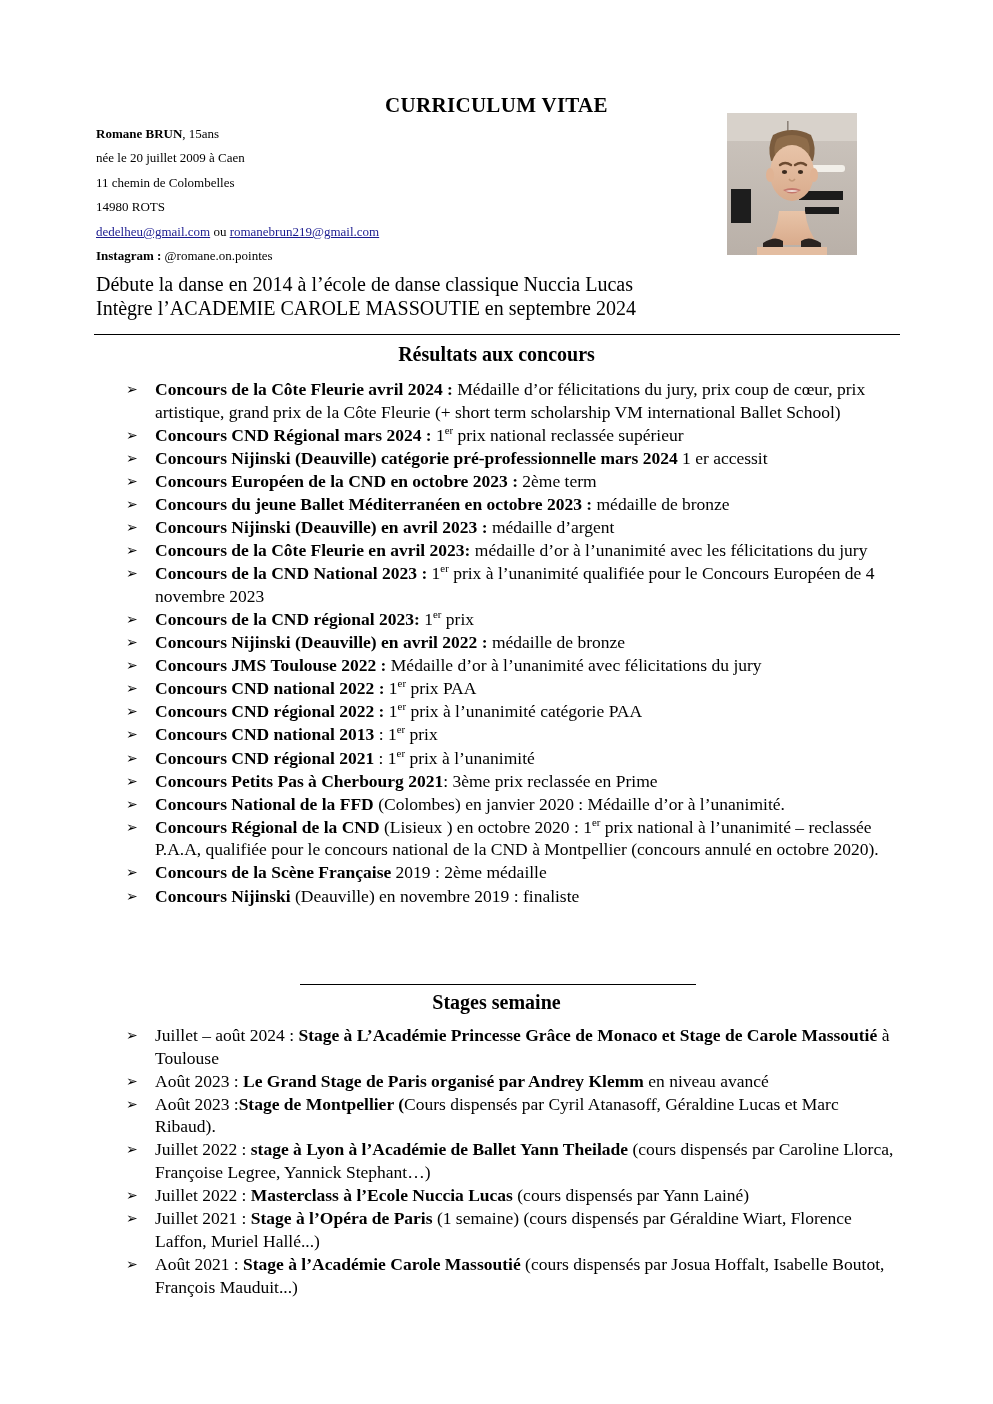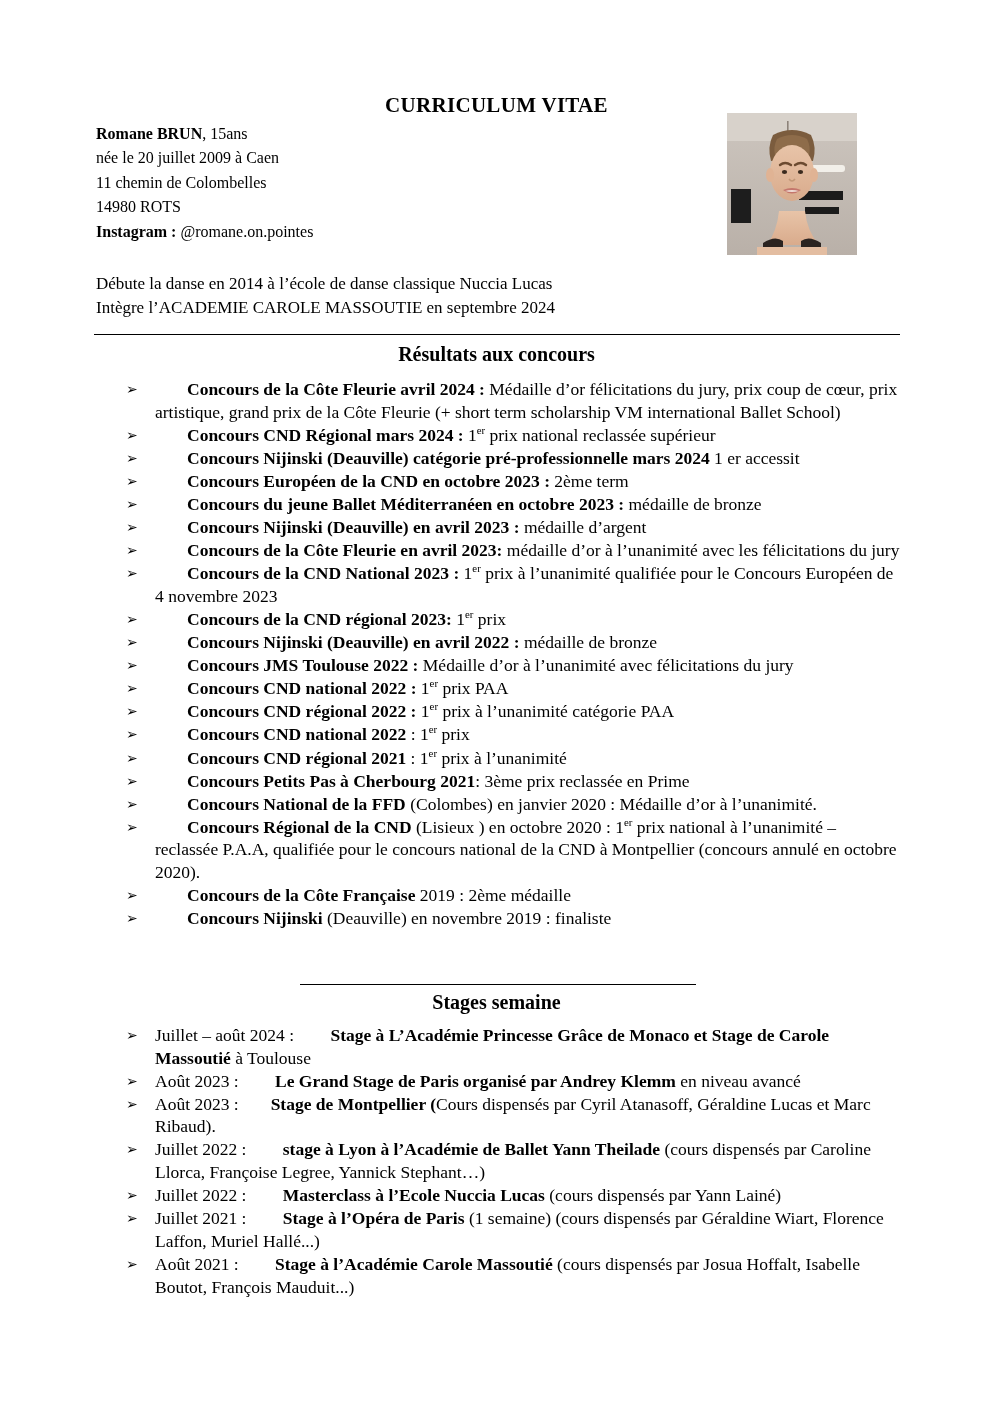--- a/index.html
+++ b/index.html
@@ -30,34 +30,34 @@
     text-align: center;
     font-size: 21px;
     font-weight: bold;
     letter-spacing: 0.3px;
   }
   .identity {
     position: absolute;
     left: 96px;
     top: 122px;
     width: 600px;
-    font-size: 16px;
+    font-size: 13px;
     line-height: 24.4px;
   }
   .identity .bold { font-weight: bold; }
   .mail-link {
     color: #1b1b8f;
     text-decoration: underline;
   }
   .intro {
     position: absolute;
     left: 96px;
     top: 272px;
     width: 660px;
-    font-size: 17px;
+    font-size: 20px;
     line-height: 24.4px;
   }
   
   .photo {
     position: absolute;
     left: 727px;
     top: 113px;
     width: 130px;
     height: 150px;
     overflow: hidden;
@@ -113,39 +113,40 @@
     position: absolute;
     left: 30px;
     top: 0;
     width: 20px;
     font-family: "DejaVu Sans", sans-serif;
     font-size: 14px;
     line-height: 22.6px;
     color: #000;
   }
   .li .txt { display: block; }
-  .b { font-weight: bold; margin-left: 32px; }
+  .b { font-weight: bold; }
   sup {
     font-size: 0.62em;
     vertical-align: super;
     line-height: 0;
   }
 </style>
 </head>
 <body>
 
 <div class="page">
 
   <div class="cv-title">CURRICULUM VITAE</div>
 
   <div class="identity">
     <div><span class="bold">Romane BRUN</span><span>, 15ans</span></div>
     <div>née le 20 juillet 2009 à Caen</div>
     <div>11 chemin de Colombelles</div>
     <div>14980 ROTS</div>
+    <div><span class="mail-link">dedelheu@gmail.com</span><span> ou </span><span class="mail-link">romanebrun219@gmail.com</span></div>
     <div><span class="bold">Instagram :</span><span> @romane.on.pointes</span></div>
   </div>
 
   <div class="intro">
     <div>Débute la danse en 2014 à l’école de danse classique Nuccia Lucas</div>
     <div>Intègre l’ACADEMIE CAROLE MASSOUTIE en septembre 2024</div>
   </div>
 
   <div class="photo">
     <svg viewBox="0 0 130 150" preserveAspectRatio="none">
@@ -236,41 +237,41 @@
       <div class="li">
         <span class="marker">➢</span>
         <span class="txt"><span class="b">Concours CND national 2022 : </span><span>1<sup>er</sup> prix PAA</span></span>
       </div>
       <div class="li">
         <span class="marker">➢</span>
         <span class="txt"><span class="b">Concours CND régional 2022 : </span><span>1<sup>er</sup> prix à l’unanimité catégorie PAA</span></span>
       </div>
       <div class="li">
         <span class="marker">➢</span>
-        <span class="txt"><span class="b">Concours CND national 2022</span><span> : 1<sup>er</sup> prix</span></span>
+        <span class="txt"><span class="b">Concours CND national 2013</span><span> : 1<sup>er</sup> prix</span></span>
       </div>
       <div class="li">
         <span class="marker">➢</span>
         <span class="txt"><span class="b">Concours CND régional 2021</span><span> : 1<sup>er</sup> prix à l’unanimité</span></span>
       </div>
       <div class="li">
         <span class="marker">➢</span>
         <span class="txt"><span class="b">Concours Petits Pas à Cherbourg 2021</span><span>: 3ème prix reclassée en Prime</span></span>
       </div>
       <div class="li">
         <span class="marker">➢</span>
         <span class="txt"><span class="b">Concours National de la FFD </span><span>(Colombes) en janvier 2020 : Médaille d’or à l’unanimité.</span></span>
       </div>
       <div class="li">
         <span class="marker">➢</span>
         <span class="txt"><span class="b">Concours Régional de  la CND </span><span>(Lisieux ) en octobre 2020 : 1<sup>er</sup> prix national  à l’unanimité – reclassée P.A.A,  qualifiée pour le concours national de la CND à Montpellier (concours annulé en octobre 2020).</span></span>
       </div>
       <div class="li">
         <span class="marker">➢</span>
-        <span class="txt"><span class="b">Concours de la Côte Française </span><span>2019 : 2ème médaille</span></span>
+        <span class="txt"><span class="b">Concours de la Scène Française </span><span>2019 : 2ème médaille</span></span>
       </div>
       <div class="li">
         <span class="marker">➢</span>
         <span class="txt"><span class="b">Concours Nijinski </span><span>(Deauville) en novembre 2019 : finaliste</span></span>
       </div>
     </div>
 
   <div class="rule-short"></div>
   <div class="section-head" id="head-stages">Stages semaine</div>
   <div class="list" id="list-stages">

